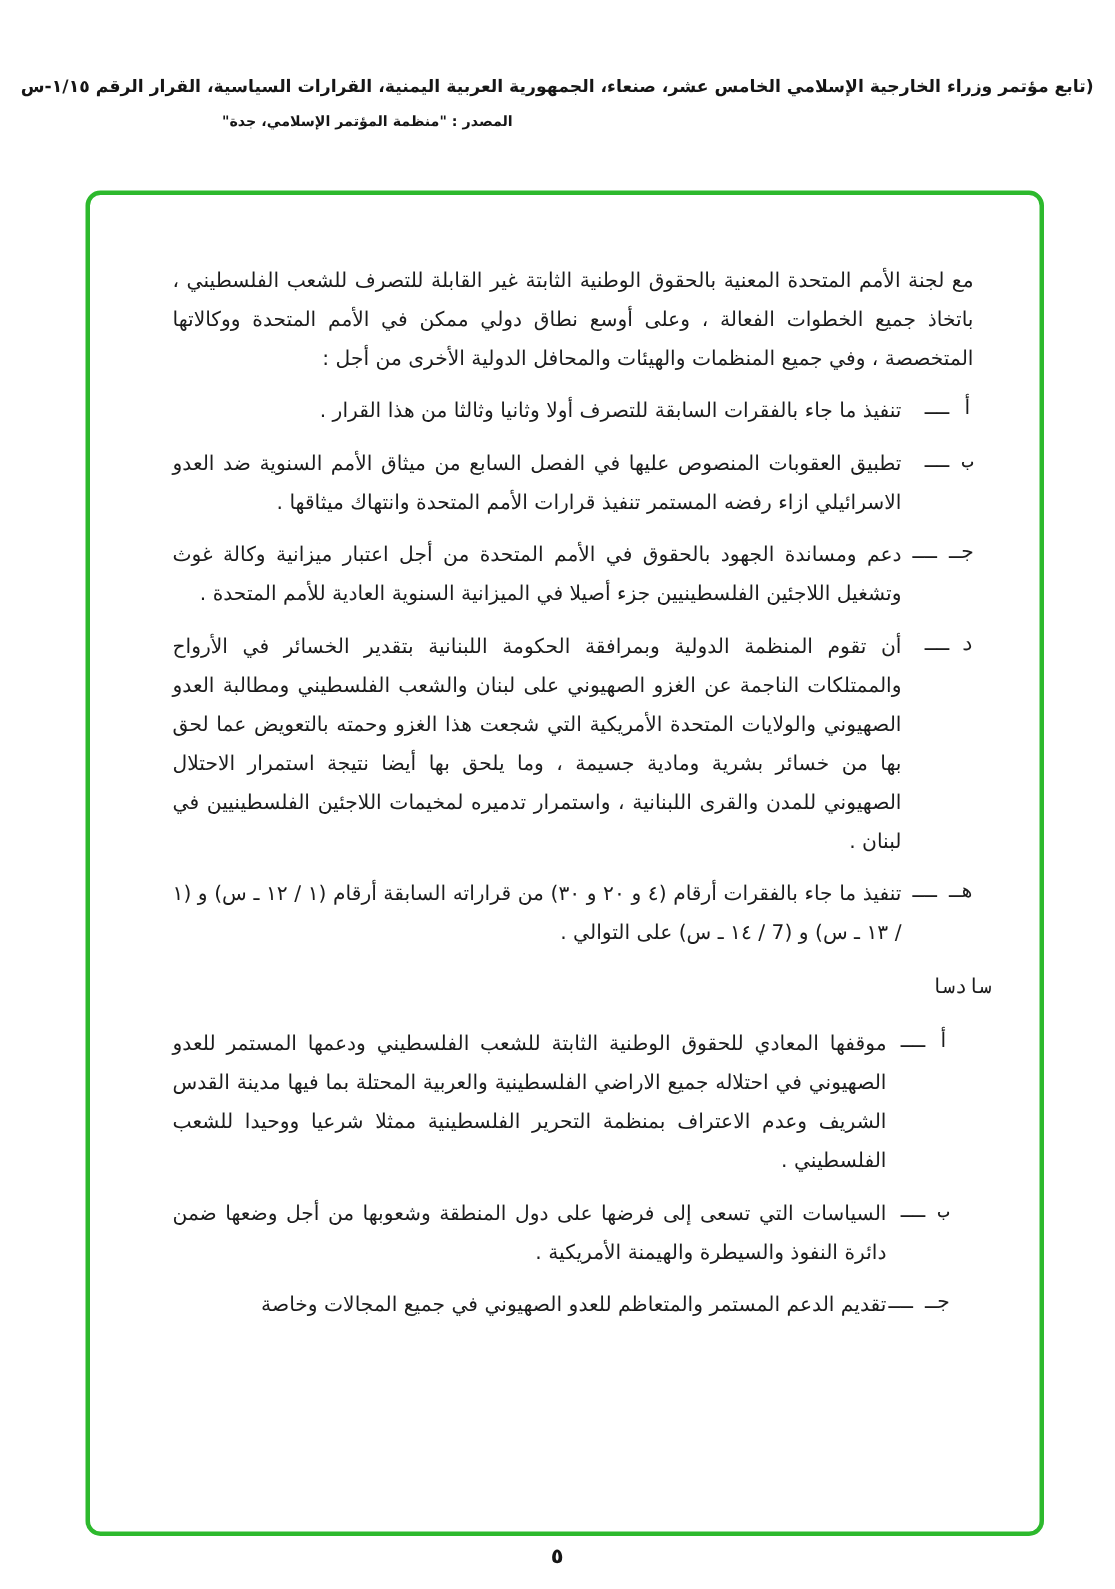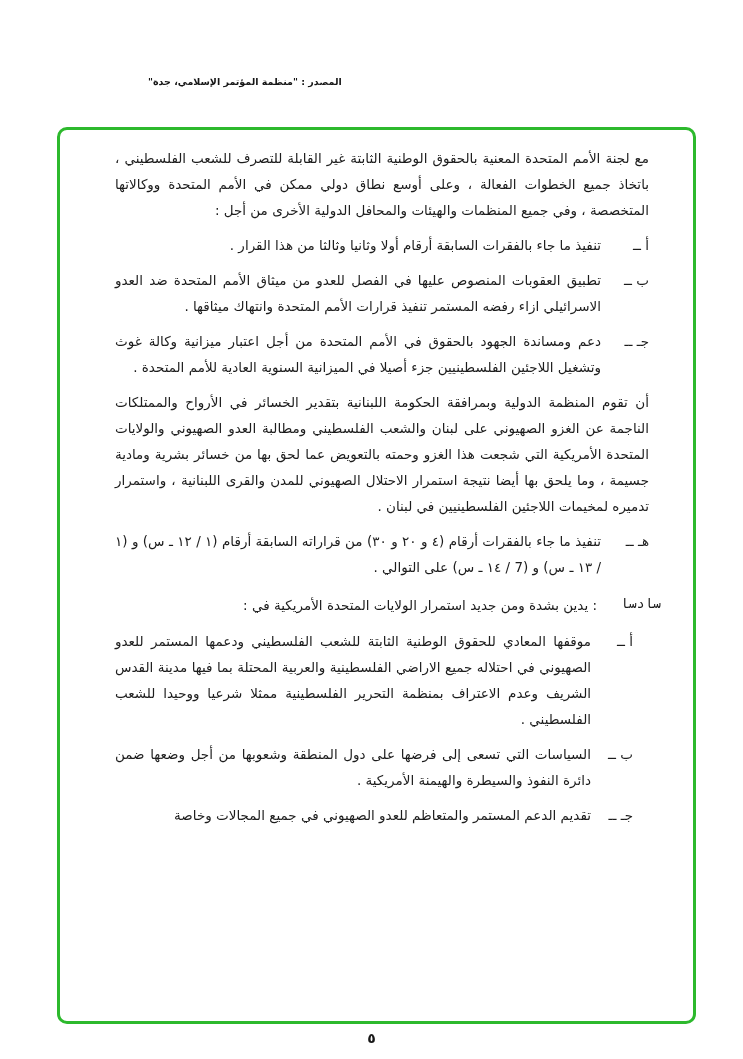--- a/index.html
+++ b/index.html
@@ -40,39 +40,40 @@
     top: 127px;
     left: 57px;
     width: 633px;
     height: 891px;
     border: 3px solid #2db92d;
     border-radius: 10px;
     background: #ffffff;
   }
   .content {
     direction: rtl;
-    padding: 15px 32px 0 55px;
+    padding: 44px 32px 0 55px;
     font-size: 13.5px;
     line-height: 26px;
     text-align: justify;
     color: #1c1c1c;
   }
   .main-block {
     padding-right: 12px;
   }
   .intro {
     margin: 0 0 9px 0;
   }
   .item {
     display: flex;
     margin-bottom: 9px;
   }
   .marker {
     flex: 0 0 48px;
     white-space: nowrap;
+    font-family: Liberation Mono, monospace;
   }
   .itext {
     flex: 1;
   }
   .section-row {
     display: flex;
     margin: 12px 0 10px 0;
   }
   .slabel {
     flex: 0 0 64px;
@@ -97,59 +98,60 @@
     font-size: 14px;
     font-weight: bold;
     direction: rtl;
   }
 </style>
 </head>
 <body>
 
 <div class="page">
 
+  <div class="hdr1">(تابع مؤتمر وزراء الخارجية الإسلامي الخامس عشر، صنعاء، الجمهورية العربية اليمنية، القرارات السياسية، القرار الرقم ١/١٥-س</div>
 
   <div class="hdr2">المصدر : "منظمة المؤتمر الإسلامي، جدة"</div>
 
   <div class="frame">
     <div class="content">
 
       <div class="main-block">
 
         <p class="intro">مع لجنة الأمم المتحدة المعنية بالحقوق الوطنية الثابتة غير القابلة للتصرف للشعب الفلسطيني ، باتخاذ جميع الخطوات الفعالة ، وعلى أوسع نطاق دولي ممكن في الأمم المتحدة ووكالاتها المتخصصة ، وفي جميع المنظمات والهيئات والمحافل الدولية الأخرى من أجل :</p>
 
         <div class="item">
           <span class="marker">أ ــ</span>
-          <span class="itext">تنفيذ ما جاء بالفقرات السابقة أرقام أولا وثانيا وثالثا من هذا القرار .</span>
+          <span class="itext">تنفيذ ما جاء بالفقرات السابقة للتصرف أولا وثانيا وثالثا من هذا القرار .</span>
         </div>
 
         <div class="item">
           <span class="marker">ب ــ</span>
-          <span class="itext">تطبيق العقوبات المنصوص عليها في الفصل للعدو من ميثاق الأمم المتحدة ضد العدو الاسرائيلي ازاء رفضه المستمر تنفيذ قرارات الأمم المتحدة وانتهاك ميثاقها .</span>
+          <span class="itext">تطبيق العقوبات المنصوص عليها في الفصل السابع من ميثاق الأمم السنوية ضد العدو الاسرائيلي ازاء رفضه المستمر تنفيذ قرارات الأمم المتحدة وانتهاك ميثاقها .</span>
         </div>
 
         <div class="item">
           <span class="marker">جـ ــ</span>
           <span class="itext">دعم ومساندة الجهود بالحقوق في الأمم المتحدة من أجل اعتبار ميزانية وكالة غوث وتشغيل اللاجئين الفلسطينيين جزء أصيلا في الميزانية السنوية العادية للأمم المتحدة .</span>
         </div>
 
         <div class="item">
+          <span class="marker">د ــ</span>
           <span class="itext">أن تقوم المنظمة الدولية وبمرافقة الحكومة اللبنانية بتقدير الخسائر في الأرواح والممتلكات الناجمة عن الغزو الصهيوني على لبنان والشعب الفلسطيني ومطالبة العدو الصهيوني والولايات المتحدة الأمريكية التي شجعت هذا الغزو وحمته بالتعويض عما لحق بها من خسائر بشرية ومادية جسيمة ، وما يلحق بها أيضا نتيجة استمرار الاحتلال الصهيوني للمدن والقرى اللبنانية ، واستمرار تدميره لمخيمات اللاجئين الفلسطينيين في لبنان .</span>
         </div>
 
         <div class="item">
           <span class="marker">هـ ــ</span>
           <span class="itext">تنفيذ ما جاء بالفقرات أرقام (٤ و ٢٠ و ٣٠) من قراراته السابقة أرقام (١ / ١٢ ـ س) و (١ / ١٣ ـ س) و (7 / ١٤ ـ س) على التوالي .</span>
         </div>
 
       </div>
 
       <div class="section-row">
         <span class="slabel">سادسا</span>
-        <span class="stext">: يدين بشدة ومن جديد استمرار الولايات المتحدة الأمريكية في :</span>
       </div>
 
       <div class="sub">
 
         <div class="item">
           <span class="marker">أ ــ</span>
           <span class="itext">موقفها المعادي للحقوق الوطنية الثابتة للشعب الفلسطيني ودعمها المستمر للعدو الصهيوني في احتلاله جميع الاراضي الفلسطينية والعربية المحتلة بما فيها مدينة القدس الشريف وعدم الاعتراف بمنظمة التحرير الفلسطينية ممثلا شرعيا ووحيدا للشعب الفلسطيني .</span>
         </div>
 
         <div class="item">

